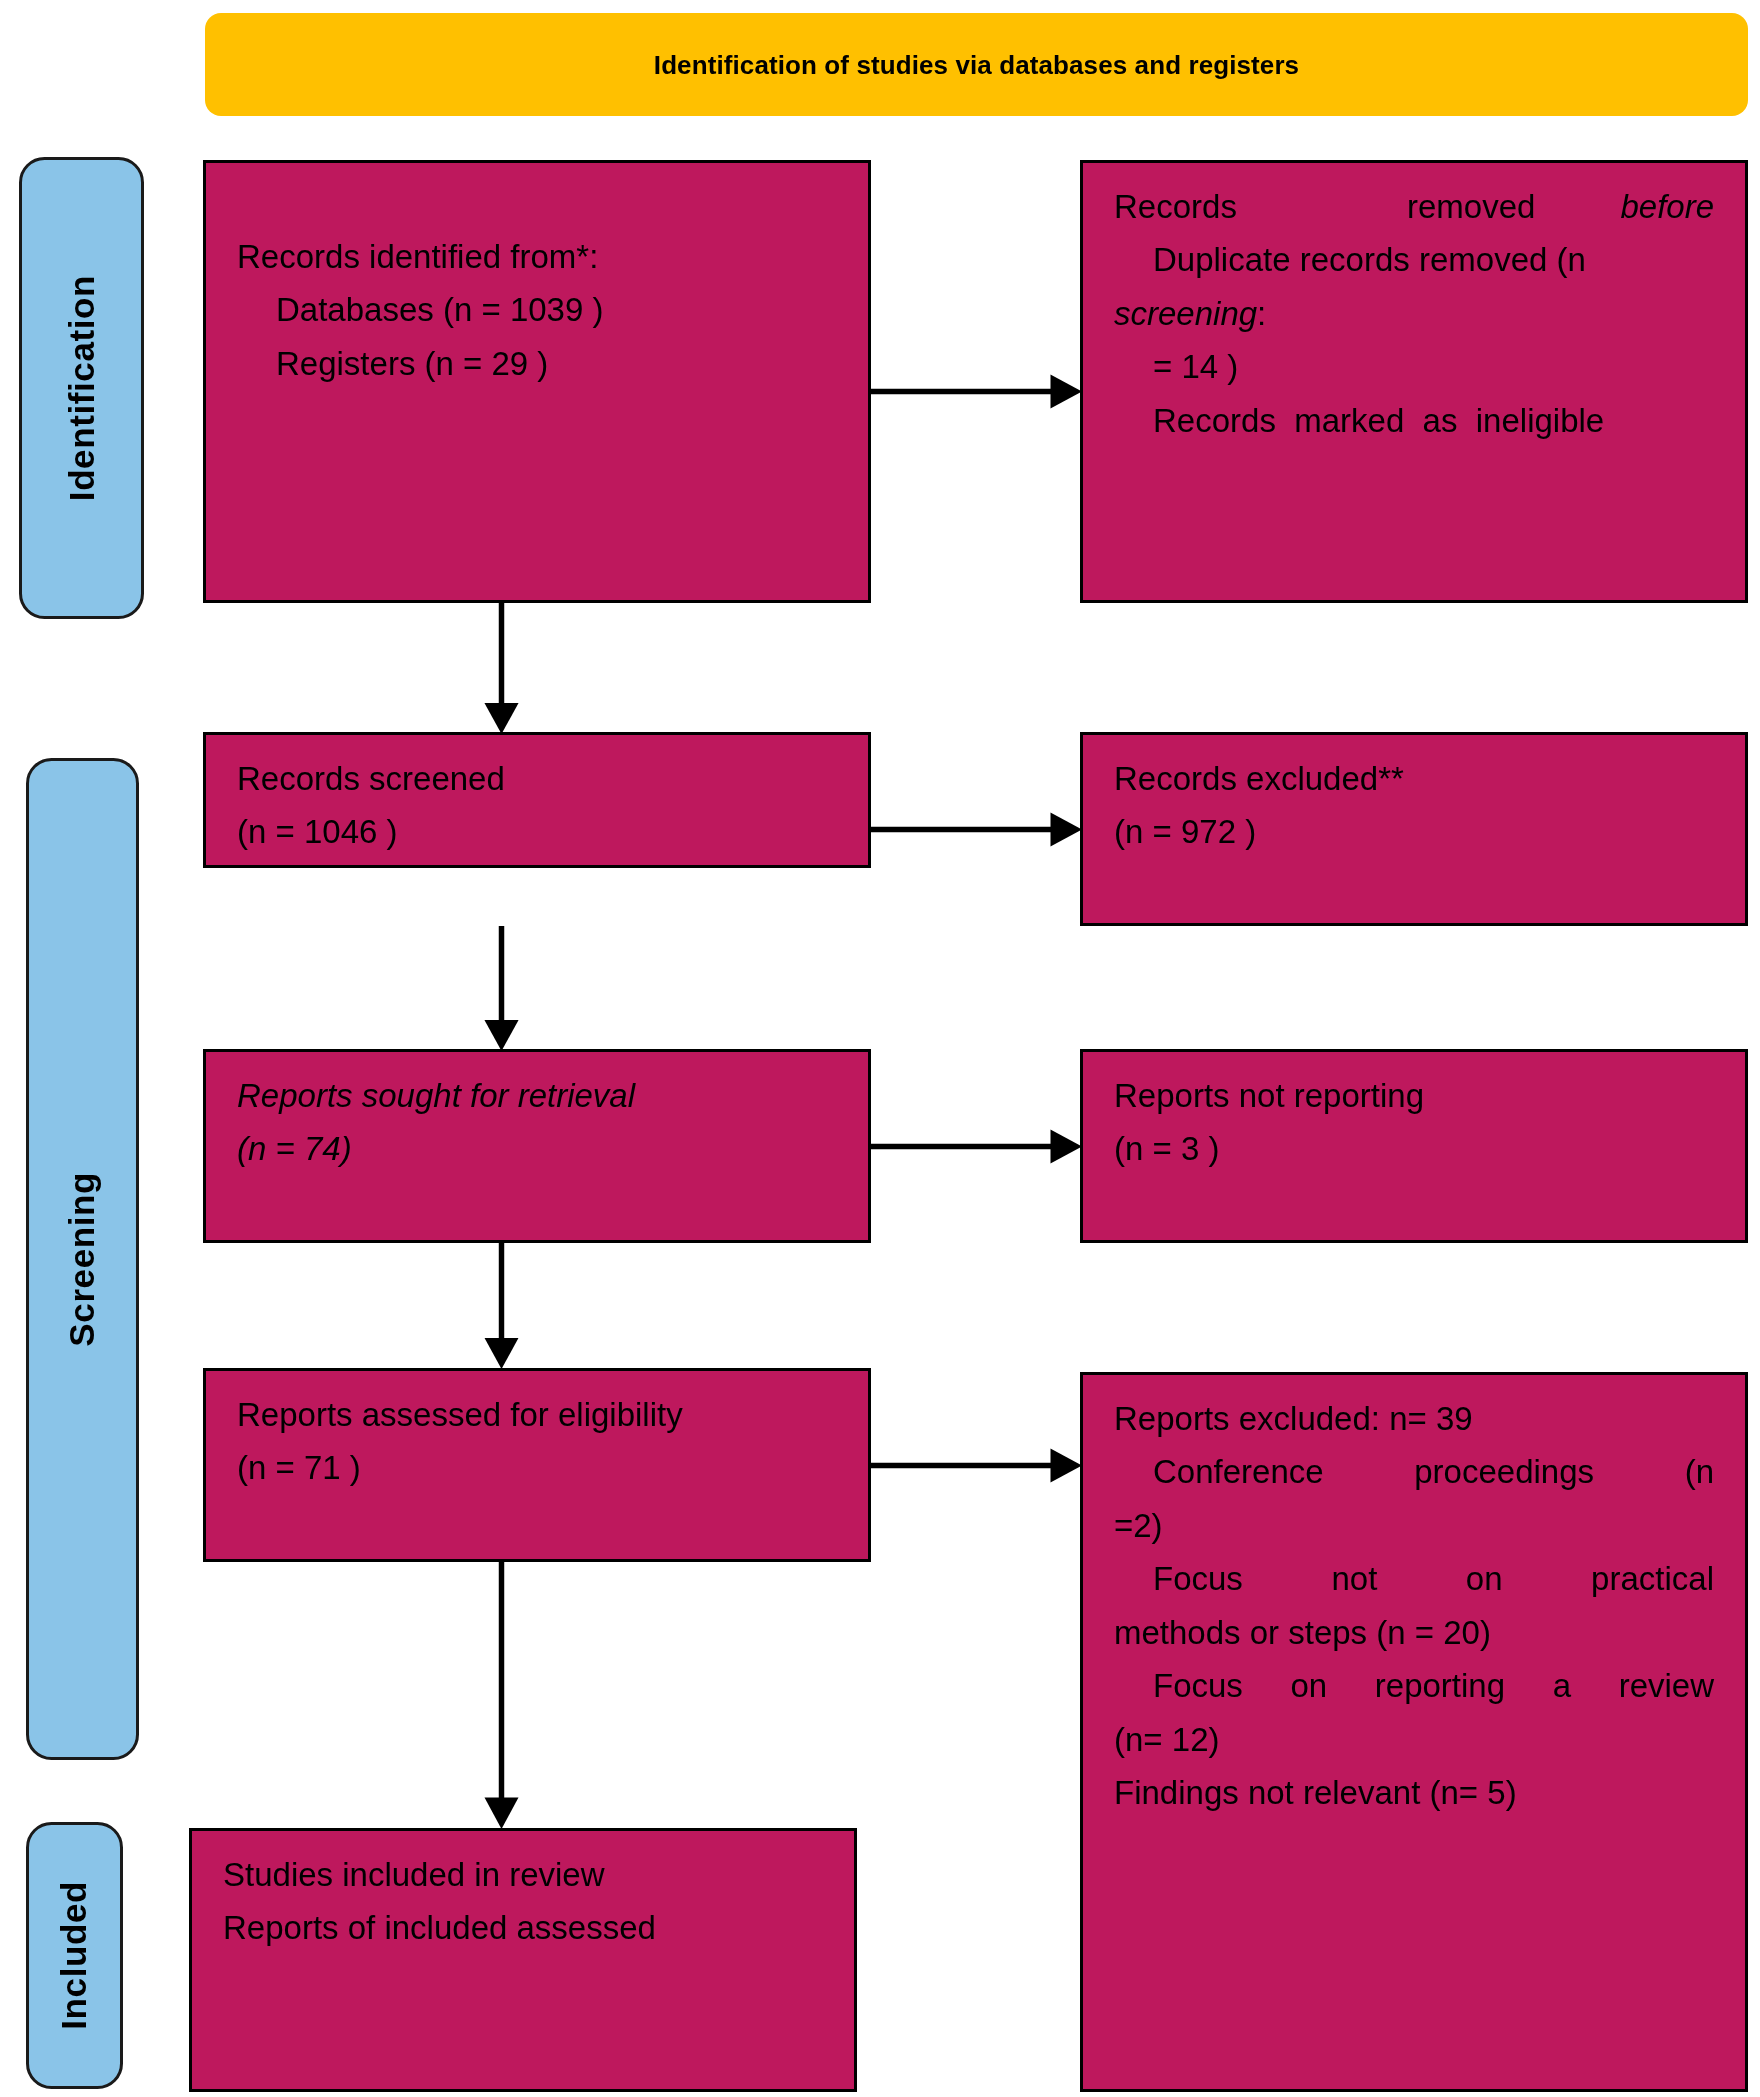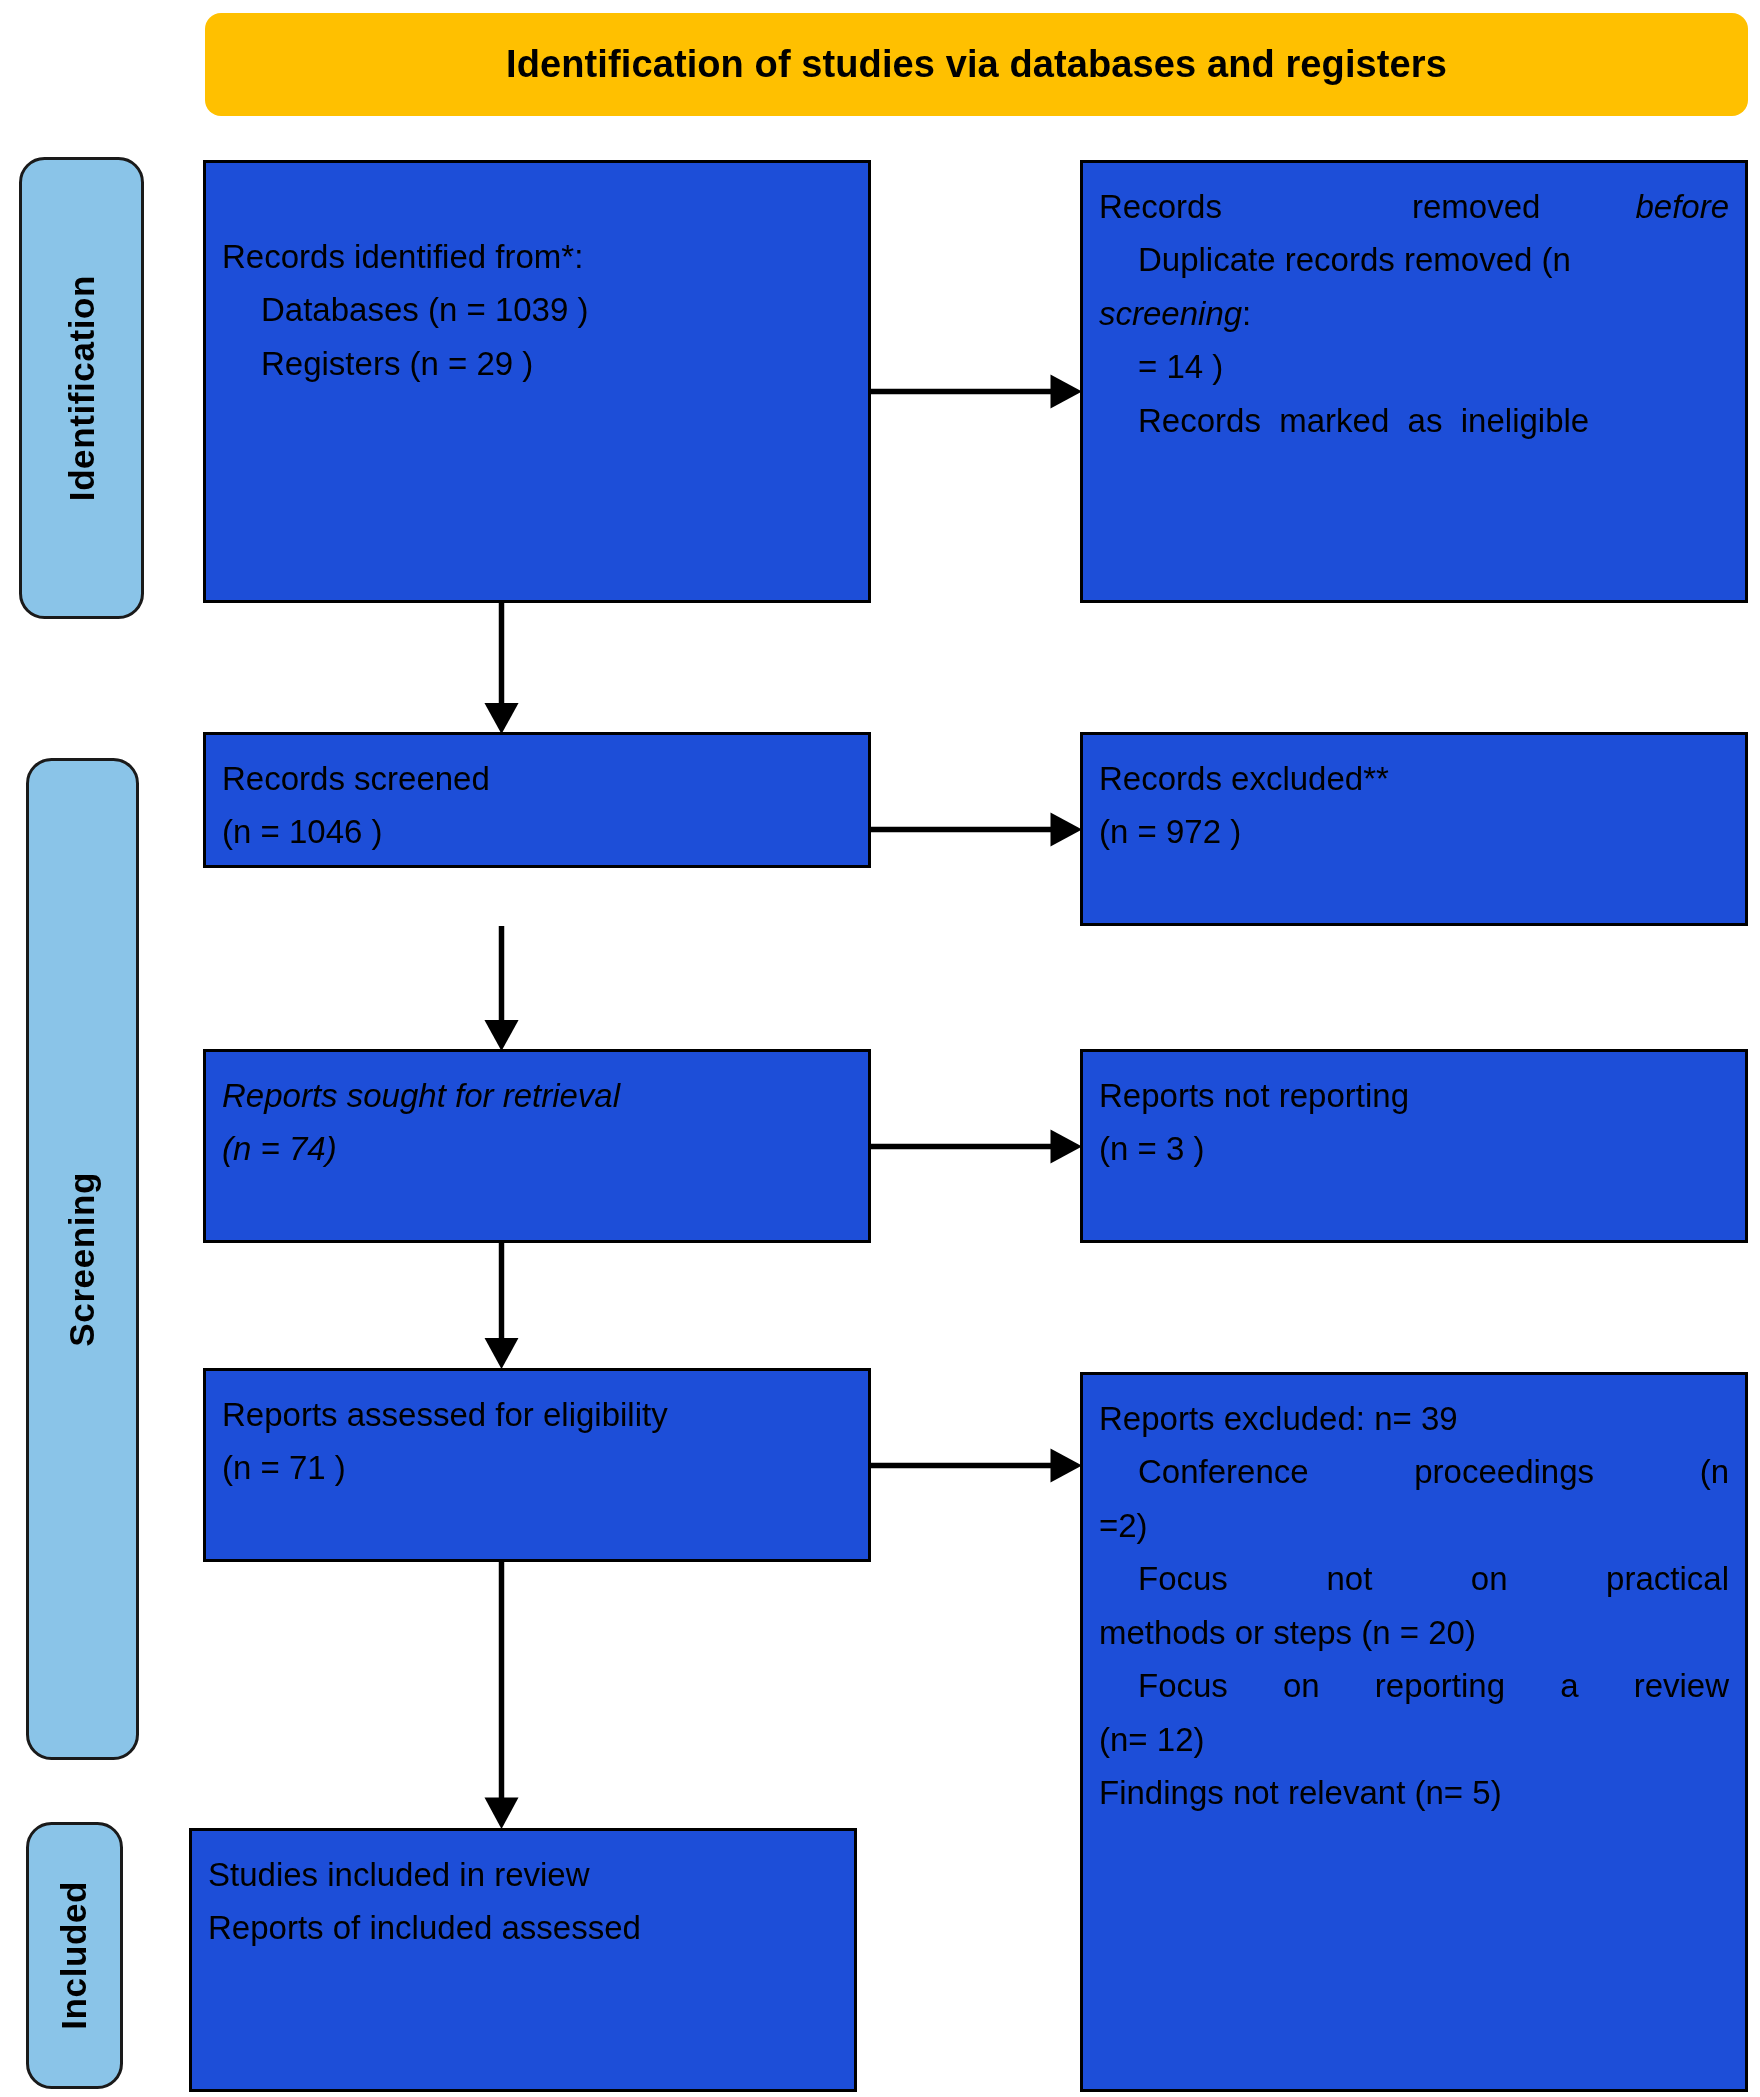--- a/index.html
+++ b/index.html
@@ -28,21 +28,21 @@
     width: 1543px;
     height: 103px;
     background: #FFC000;
     border-radius: 16px;
     display: flex;
     align-items: center;
     justify-content: center;
     box-sizing: border-box;
   }
   .header-banner .banner-text {
-    font-size: 38px;
+    font-size: 26px;
     font-weight: bold;
     letter-spacing: 0.1px;
     color: #000000;
     text-align: center;
     line-height: 1.1;
   }
 
   
   .stage-tab {
     position: absolute;
@@ -79,24 +79,24 @@
   #tab-included {
     left: 25.5px;
     top: 1822px;
     width: 97px;
     height: 267px;
   }
 
   
   .pbox {
     position: absolute;
-    background: #1d4ed8;
+    background: #be185d;
     border: 3.6px solid #000000;
     box-sizing: border-box;
-    padding: 17px 16px;
+    padding: 17px 31px;
     overflow: hidden;
   }
   .pbox .line {
     font-size: 33px;
     line-height: 1.62;
     color: #000000;
     white-space: pre-wrap;
   }
   .pbox .line.justify {
     text-align: justify;

